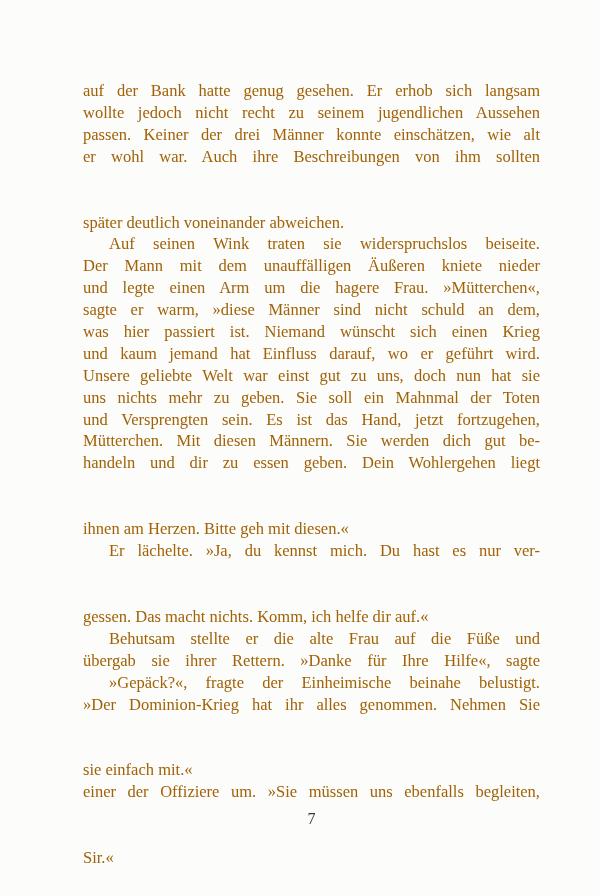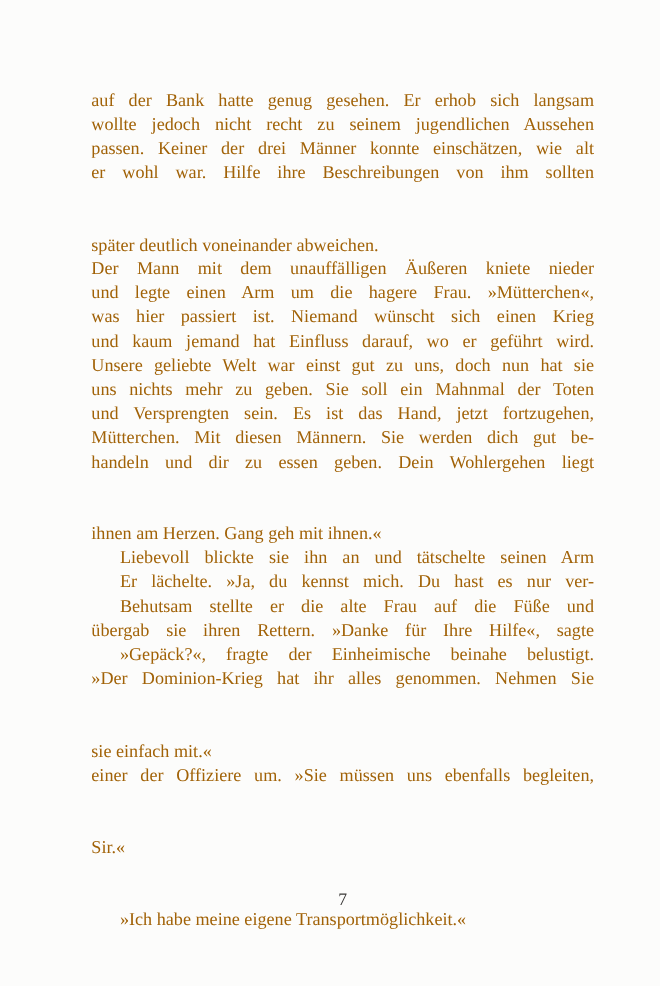--- a/index.html
+++ b/index.html
@@ -56,36 +56,38 @@
   }
 </style>
 </head>
 <body>
 
 <div class="book-page">
   <div class="body-text">
       <div class="line">auf der Bank hatte genug gesehen. Er erhob sich langsam</div>
       <div class="line">wollte jedoch nicht recht zu seinem jugendlichen Aussehen</div>
       <div class="line">passen. Keiner der drei Männer konnte einschätzen, wie alt</div>
-      <div class="line">er wohl war. Hilfe ihre Beschreibungen von ihm sollten</div>
+      <div class="line">er wohl war. Auch ihre Beschreibungen von ihm sollten</div>
       <div class="line last">später deutlich voneinander abweichen.</div>
+      <div class="line indent">Auf seinen Wink traten sie widerspruchslos beiseite.</div>
       <div class="line">Der Mann mit dem unauffälligen Äußeren kniete nieder</div>
       <div class="line">und legte einen Arm um die hagere Frau. »Mütterchen«,</div>
+      <div class="line">sagte er warm, »diese Männer sind nicht schuld an dem,</div>
       <div class="line">was hier passiert ist. Niemand wünscht sich einen Krieg</div>
       <div class="line">und kaum jemand hat Einfluss darauf, wo er geführt wird.</div>
       <div class="line">Unsere geliebte Welt war einst gut zu uns, doch nun hat sie</div>
       <div class="line">uns nichts mehr zu geben. Sie soll ein Mahnmal der Toten</div>
       <div class="line">und Versprengten sein. Es ist das Hand, jetzt fortzugehen,</div>
       <div class="line">Mütterchen. Mit diesen Männern. Sie werden dich gut be-</div>
       <div class="line">handeln und dir zu essen geben. Dein Wohlergehen liegt</div>
-      <div class="line last">ihnen am Herzen. Gang geh mit ihnen.«</div>
-      <div class="line indent">Liebevoll blickte sie ihn an und tätschelte seinen Arm</div>
+      <div class="line last">ihnen am Herzen. Bitte geh mit diesen.«</div>
       <div class="line indent">Er lächelte. »Ja, du kennst mich. Du hast es nur ver-</div>
+      <div class="line last">gessen. Das macht nichts. Komm, ich helfe dir auf.«</div>
       <div class="line indent">Behutsam stellte er die alte Frau auf die Füße und</div>
-      <div class="line">übergab sie ihren Rettern. »Danke für Ihre Hilfe«, sagte</div>
+      <div class="line">übergab sie ihrer Rettern. »Danke für Ihre Hilfe«, sagte</div>
       <div class="line indent">»Gepäck?«, fragte der Einheimische beinahe belustigt.</div>
       <div class="line">»Der Dominion-Krieg hat ihr alles genommen. Nehmen Sie</div>
       <div class="line last">sie einfach mit.«</div>
       <div class="line">einer der Offiziere um. »Sie müssen uns ebenfalls begleiten,</div>
       <div class="line last">Sir.«</div>
       <div class="line last indent">»Ich habe meine eigene Transportmöglichkeit.«</div>
     </div>
   <div class="page-number">7</div>
 </div>
 

